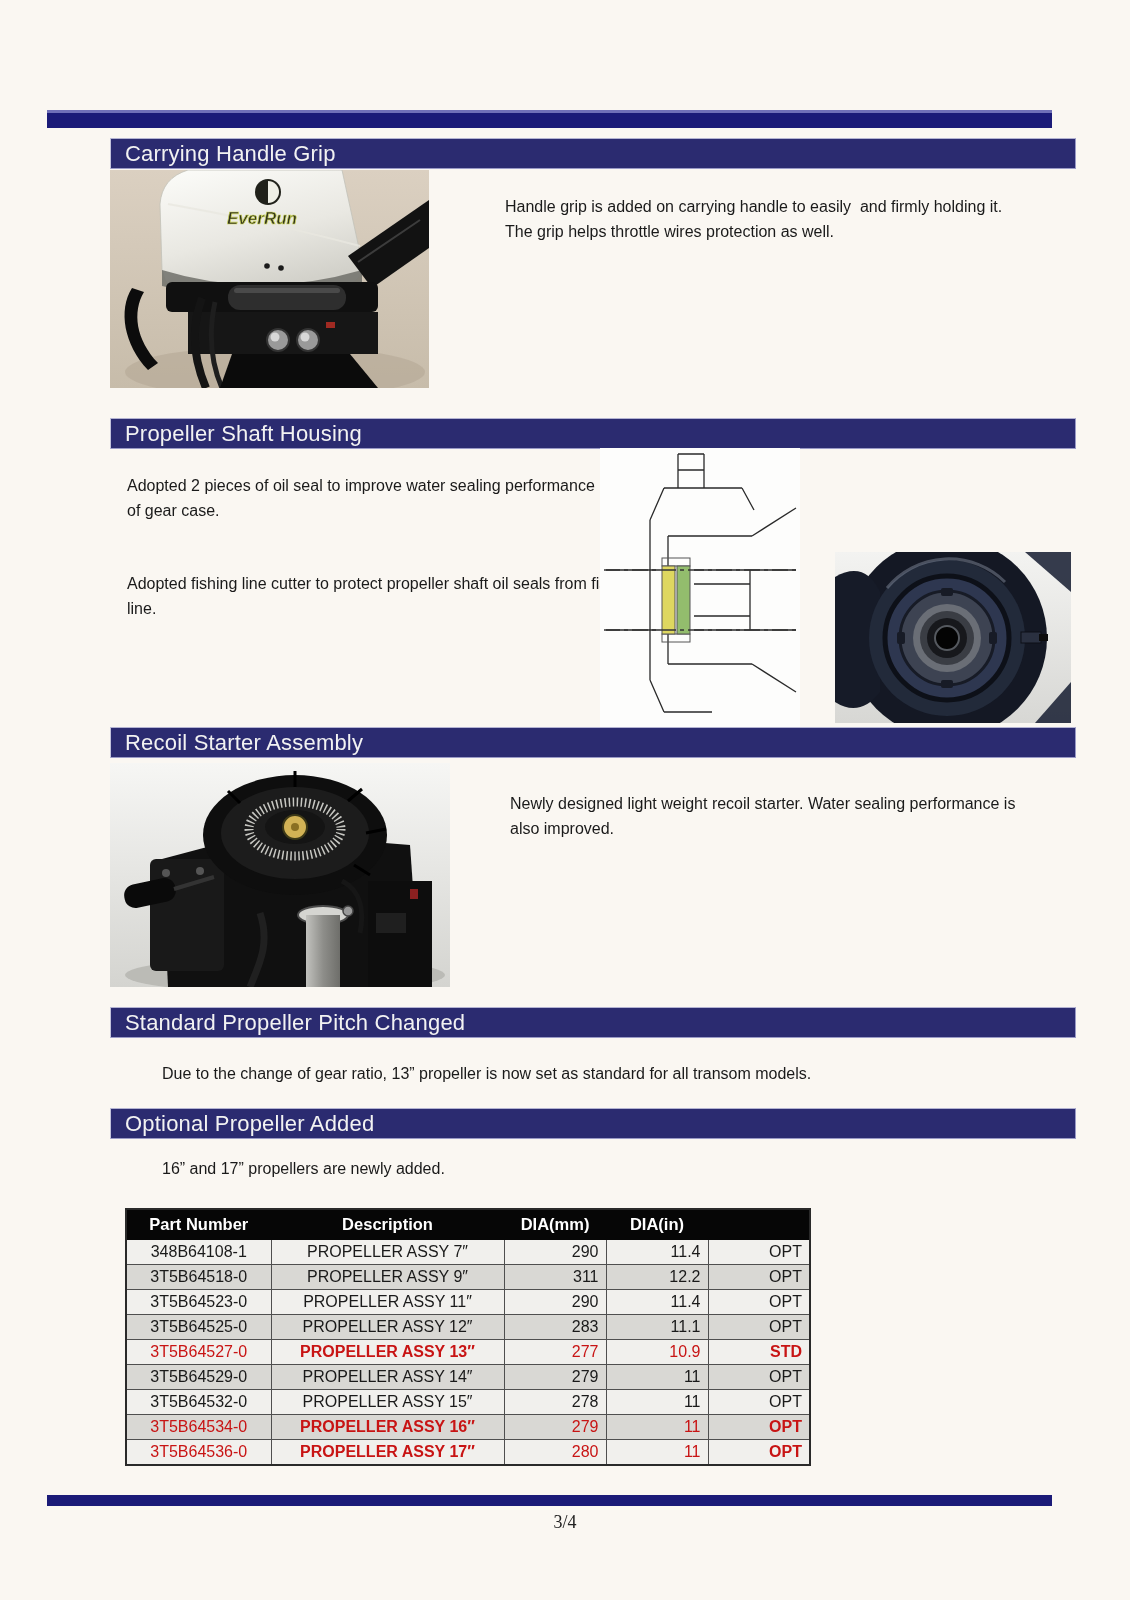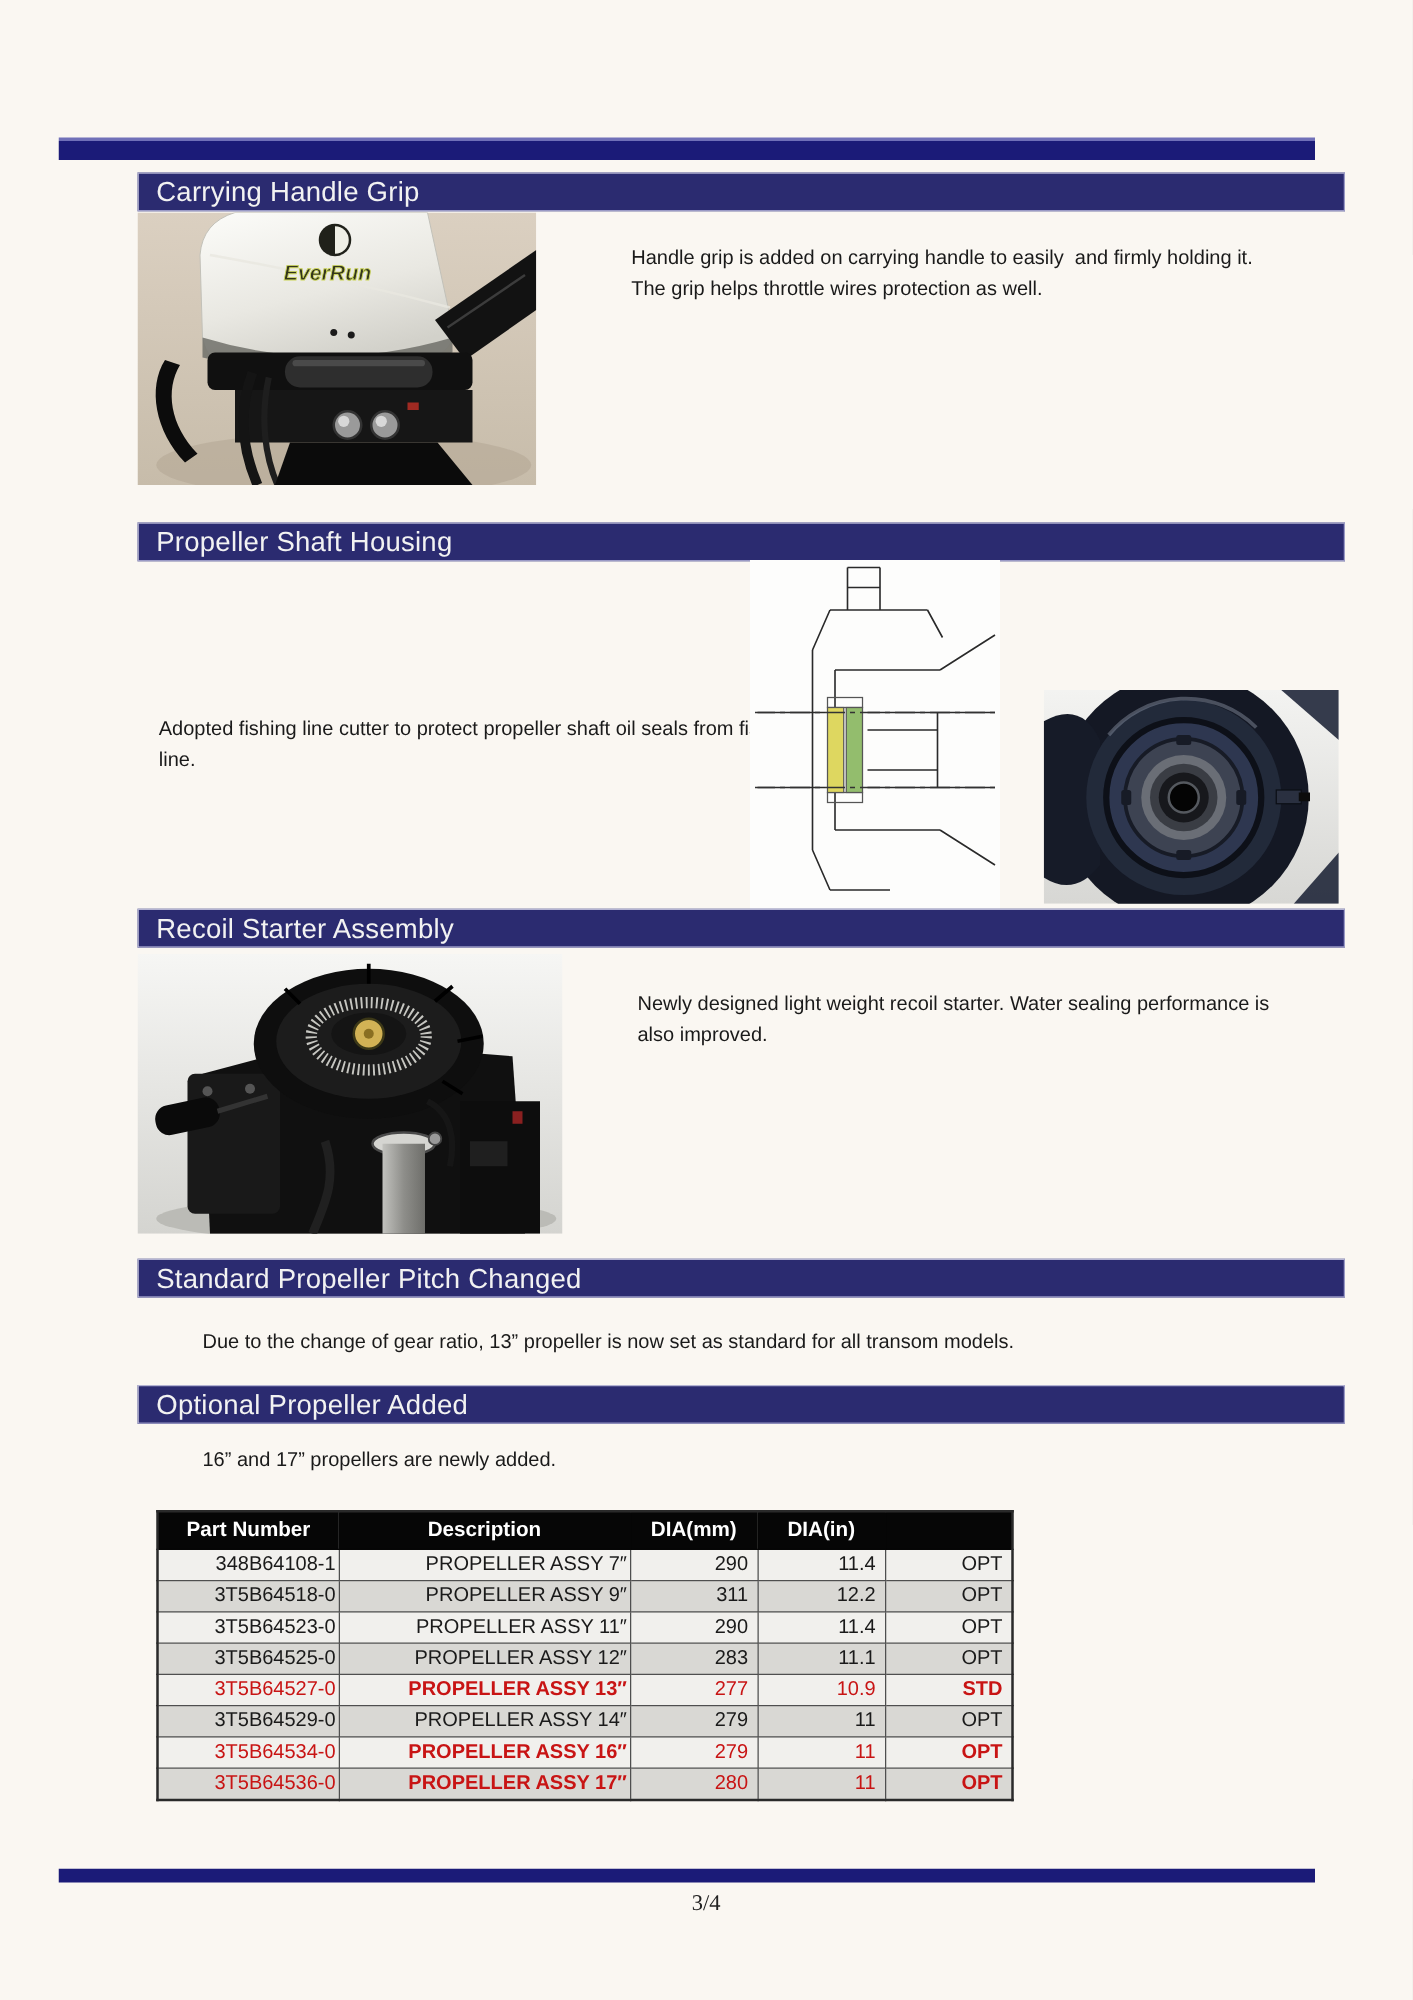--- a/index.html
+++ b/index.html
@@ -32,21 +32,21 @@
     border-collapse:collapse; table-layout:fixed;
     border:2px solid #2a2a2a; font-size:16px; background:#f1f0ed;
   }
   table.prop th {
     background:#060606; color:#ffffff; font-weight:bold; height:29px;
     border:1px solid #060606; font-size:16.5px; padding:0;margin-left:40px;
   }
   table.prop td { height:24px; border:1px solid #4f4f4f; padding:0 2px; }
   table.prop tbody tr:nth-child(odd) td { background:#f1f0ed; }
   table.prop tbody tr:nth-child(even) td { background:#d9d8d4; }
-  table.prop td:nth-child(1), table.prop td:nth-child(2) { text-align:right; }
+  table.prop td:nth-child(1), table.prop td:nth-child(2) { text-align:center; }
   table.prop td:nth-child(3), table.prop td:nth-child(4), table.prop td:nth-child(5)
     { text-align:right; padding-right:7px; }
   table.prop tr.hl td { color:var(--table_red,#c81414); }
   table.prop tr.hl td:nth-child(2), table.prop tr.hl td:nth-child(5) { font-weight:bold; }
 
   .pageno {
     position:absolute; top:1512px; left:0; width:1130px; text-align:center;
     font-family:"Liberation Serif", serif; font-size:18px; color:#222;
   }
 </style>
@@ -101,20 +101,21 @@
       <path d="M110 218 L122 184 L240 184 L268 218 Z" fill="#0b0b0b"></path>
     </svg>
   </div>
 
   <div class="para" style="left:505px; top:194px; width:505px">Handle grip is added on carrying handle to easily  and firmly holding it. The grip helps throttle wires protection as well.</div>
 
   <div class="sec-header" style="top:418px">
     <span>Propeller Shaft Housing</span>
   </div>
 
+  <div class="para" style="left:127px; top:473px; width:485px">Adopted 2 pieces of oil seal to improve water sealing performance of gear case.</div>
   <div class="para" style="left:127px; top:571px; width:520px">Adopted fishing line cutter to protect propeller shaft oil seals from fishing line.</div>
 
   <div class="photo" style="left:600px; top:448px">
     <svg width="200" height="298" viewBox="0 0 200 298">
       <rect width="200" height="298" fill="#fdfdfc"></rect>
       <g stroke="#2a2a2a" stroke-width="1.3" fill="none">
         <path d="M78 6 V40 M104 6 V40 M78 6 H104 M78 22 H104"></path>
         <path d="M64 40 H142 M64 40 L50 72 M142 40 L154 62"></path>
         <path d="M50 72 V232 M50 232 L64 264 M64 264 H112"></path>
         <path d="M68 88 H152 M68 216 H152 M68 88 V216"></path>
@@ -278,20 +279,27 @@
           <td>10.9</td>
           <td>STD</td>
         </tr>
         <tr>
           <td>3T5B64529-0</td>
           <td>PROPELLER ASSY 14″</td>
           <td>279</td>
           <td>11</td>
           <td>OPT</td>
         </tr>
+        <tr>
+          <td>3T5B64532-0</td>
+          <td>PROPELLER ASSY 15″</td>
+          <td>278</td>
+          <td>11</td>
+          <td>OPT</td>
+        </tr>
         <tr class="hl">
           <td>3T5B64534-0</td>
           <td>PROPELLER ASSY 16″</td>
           <td>279</td>
           <td>11</td>
           <td>OPT</td>
         </tr>
         <tr class="hl">
           <td>3T5B64536-0</td>
           <td>PROPELLER ASSY 17″</td>

